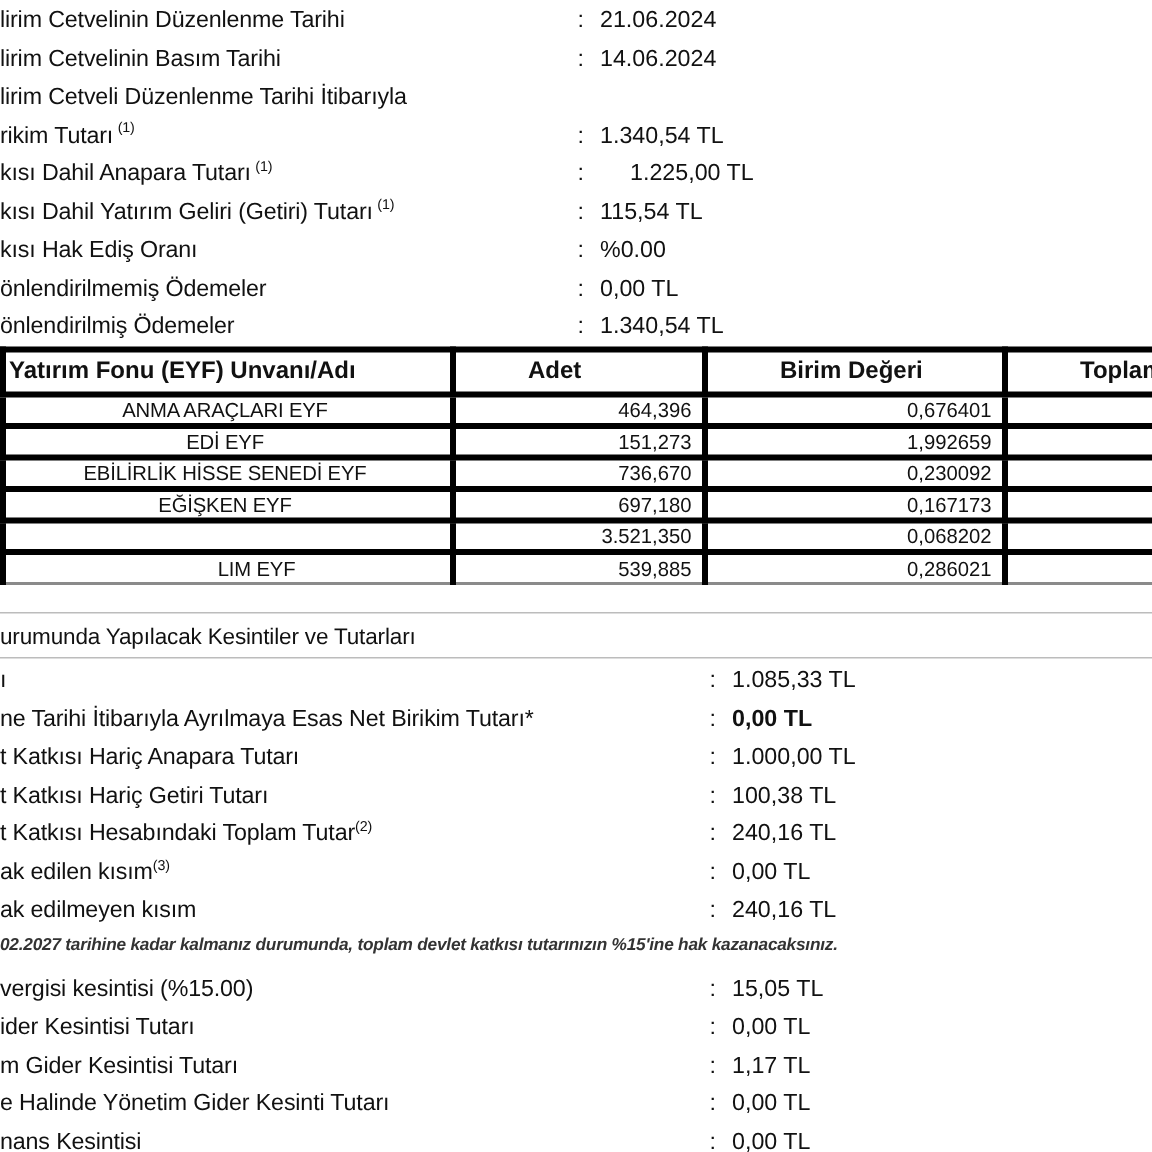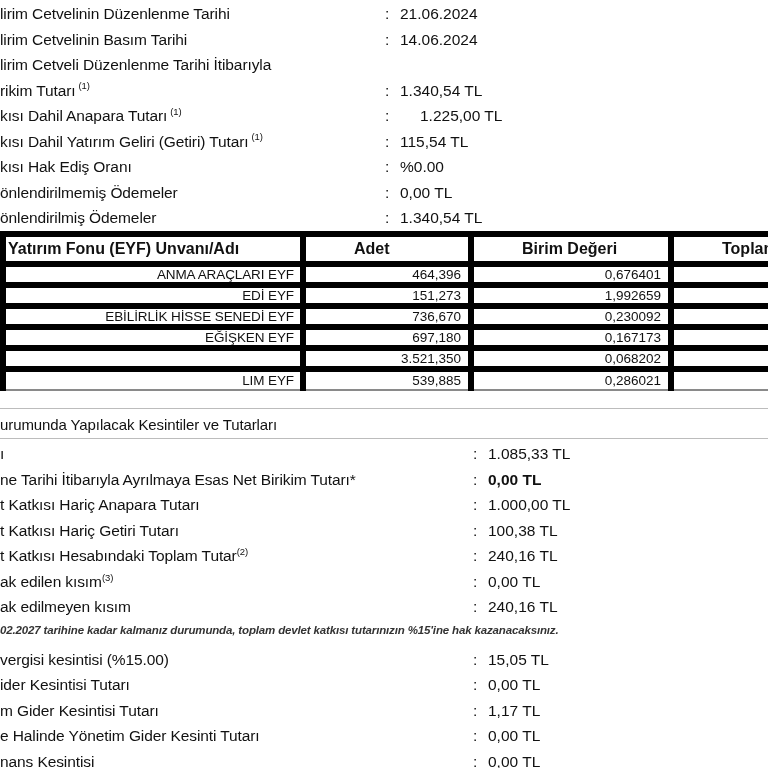--- a/index.html
+++ b/index.html
@@ -64,39 +64,39 @@
   #fund-table {
     position: absolute;
     left: 0;
     top: 231px;
     width: 772px;
     border-collapse: collapse;
     table-layout: fixed;
     font-size: 13.5px;
   }
   #fund-table th, #fund-table td {
-    border: 6px solid #000000;
+    border: 4px solid #000000;
     padding: 0 6px;
     height: 21px;
     box-sizing: border-box;
     overflow: hidden;
     white-space: nowrap;
   }
   #fund-table thead th {
     height: 30px;
     font-size: 16px;
     font-weight: bold;
     text-align: left;
     border-bottom: 2px solid #7a7a7a;
     vertical-align: middle;
     padding-left: 48px;
   }
   #fund-table thead th.col-name { text-align: left; padding-left: 2px; }
   #fund-table tbody td.col-name {
-    text-align: right;
+    text-align: center;
     padding-left: 2px;
     font-size: 13.5px;
     letter-spacing: -0.1px;
   }
   #fund-table tbody td.num { text-align: right; padding-right: 7px; font-size: 13.5px; }
   #fund-table tbody td.col-total { }
   #fund-table tbody tr:last-child td { border-bottom: 2px solid #8a8a8a; padding-left: 44px; }
   .c-name  { width: 300px; }
   .c-adet  { width: 168px; }
   .c-birim { width: 200px; }

